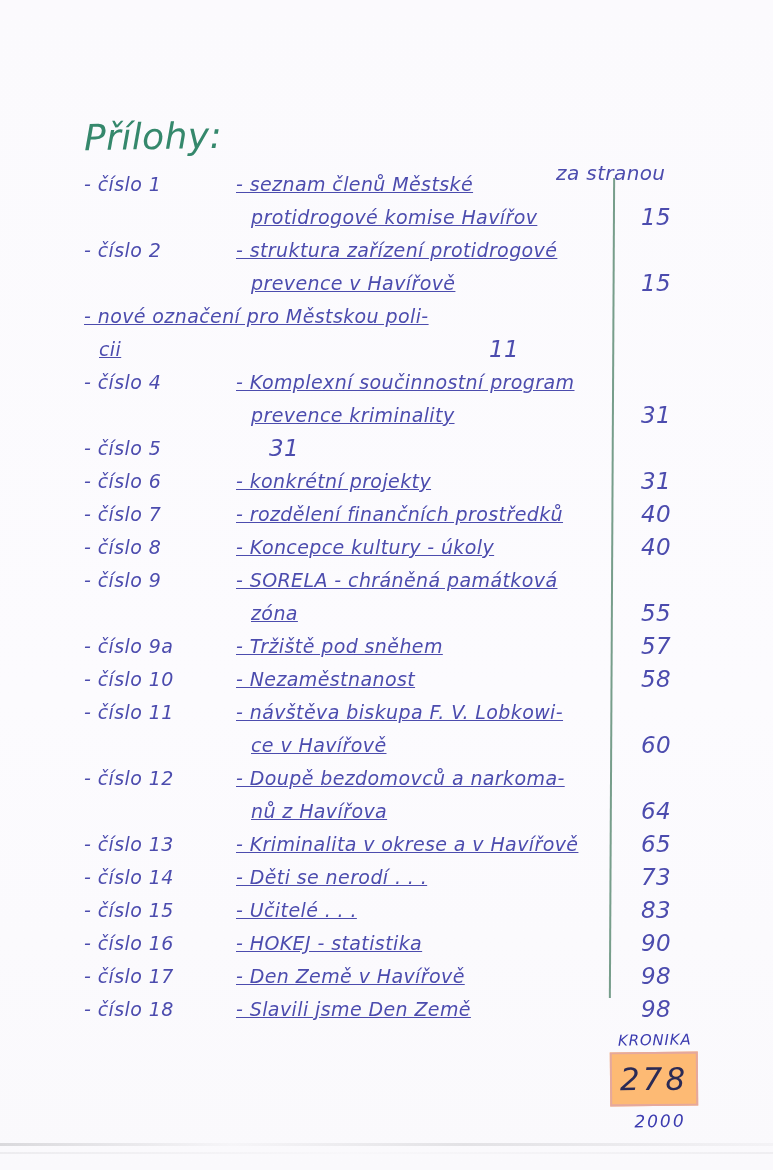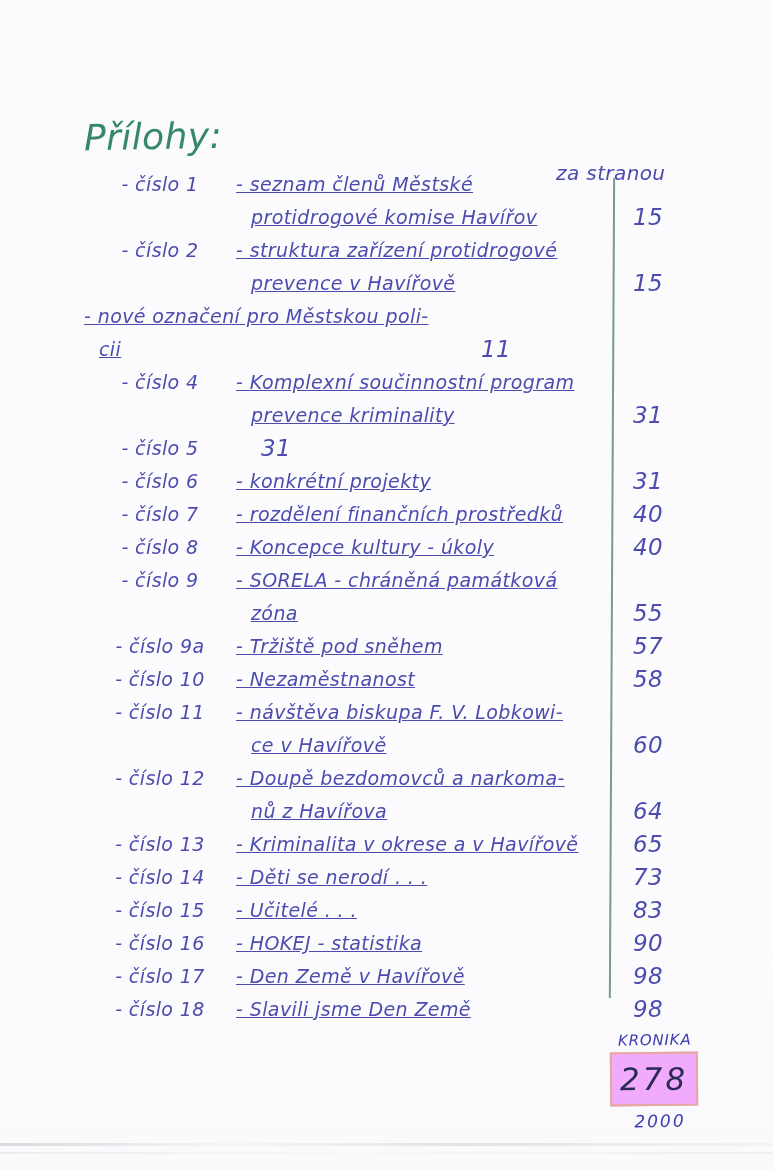--- a/index.html
+++ b/index.html
@@ -57,48 +57,48 @@
   }
   .row{
     display:flex;align-items:flex-start;
     padding-left:84px;
     color:#4c4cae;
     font-size:19px;line-height:33px;
   }
   .num{
     width:152px;flex:0 0 152px;
     white-space:nowrap;
-    text-align:center;
   }
   .desc{
     width:372px;flex:0 0 372px;text-decoration:underline;
   }
   .desc .cont{padding-left:15px;}
   .pagecol{
     width:80px;flex:0 0 80px;
+    margin-left:8px;
     align-self:flex-end;
     text-align:center;
     font-size:23px;
   }
 
   .stamp{
     position:absolute;left:576px;top:1031px;width:100px;
     text-align:center;
     padding-left:34px;
   }
   .stamp-label{
     font-size:15px;color:#3b3bb0;letter-spacing:.8px;
     text-align:left;padding-left:8px;
     transform:rotate(-1deg);
   }
   .stamp-box{
     margin-top:3px;
     width:84px;height:50px;
     border:2px solid #e5a89d;
-    background:#f0abfc;
+    background:#fdba74;
     display:flex;align-items:center;justify-content:center;
     transform:rotate(-.5deg);
   }
   .stamp-number{
     font-size:31px;color:#2a2a55;letter-spacing:3px;
   }
   .stamp-year{
     margin-top:5px;
     font-size:17px;color:#3b3bb0;letter-spacing:2px;
     text-align:center;

